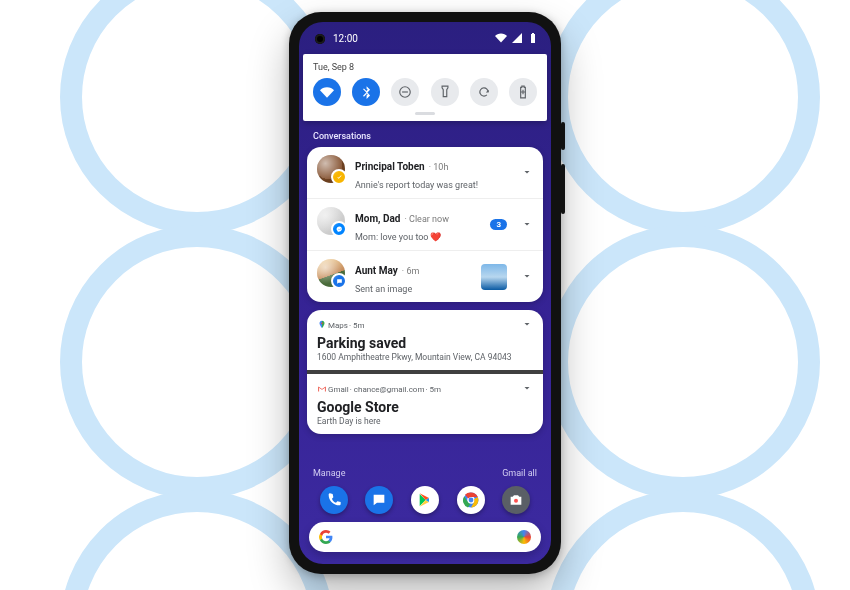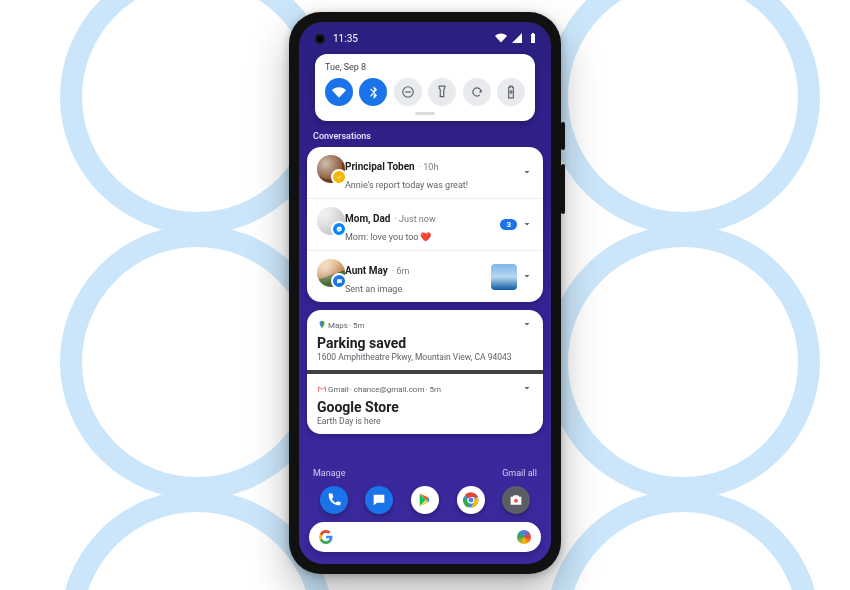--- a/index.html
+++ b/index.html
@@ -16,35 +16,35 @@
   .btn-side{position:absolute;right:-4px;width:4px;background:#111;border-radius:2px;}
   .btn1{top:110px;height:28px;}
   .btn2{top:152px;height:50px;}
   .screen{position:absolute;inset:10px;border-radius:24px;overflow:hidden;background:linear-gradient(180deg,#2b1f80 0%,#362395 55%,#3c2aa0 100%);}  
   .cam{position:absolute;left:16px;top:12px;width:10px;height:10px;border-radius:50%;background:#000;box-shadow:0 0 0 2px #1a1a1a inset;}
 
   .statusbar{display:flex;align-items:center;justify-content:space-between;color:#fff;font-size:10px;padding:10px 12px 6px 34px;}
   .status-icons{display:flex;gap:4px;align-items:center;}
   .status-icons svg{width:12px;height:12px;fill:#fff;}
 
-  .qs-card{margin:4px 16px 10px;background:#fff;border-radius:12px;padding:8px 10px 6px;box-shadow:0 2px 6px rgba(0,0,0,.25);}  
+  .qs-card{margin:4px 4px 10px;background:#fff;border-radius:2px;padding:8px 10px 6px;box-shadow:0 2px 6px rgba(0,0,0,.25);}  
   .qs-date{font-size:9px;color:#444;margin-bottom:6px;}
   .qs-row{display:flex;gap:6px;justify-content:space-between;}
   .qs{width:28px;height:28px;border-radius:50%;display:flex;align-items:center;justify-content:center;}
   .qs.on{background:#1a73e8;}
   .qs.off{background:#e8eaed;}
   .qs svg{width:14px;height:14px;}
   .qs.on svg{fill:#fff;}
   .qs.off svg{fill:#5f6368;}
   .qs-handle{width:20px;height:3px;background:#dadce0;border-radius:2px;margin:6px auto 0;}
 
   .section-label{color:#e9e6ff;font-size:9px;font-weight:500;margin:4px 14px 6px;}
 
   .card{margin:0 8px 8px;background:#fff;border-radius:14px;overflow:hidden;box-shadow:0 2px 6px rgba(0,0,0,.2);}  
-  .row{display:flex;align-items:flex-start;gap:0;padding:8px 10px;position:relative;}
+  .row{display:flex;align-items:flex-start;gap:10px;padding:8px 10px;position:relative;}
   .row+.row{border-top:1px solid #eee;}
   .avatar{width:28px;height:28px;border-radius:50%;flex:0 0 28px;position:relative;background:#ccc;overflow:visible;}
   .avatar::after{content:'';position:absolute;inset:0;border-radius:50%;background:radial-gradient(circle at 30% 30%, rgba(255,255,255,.6), transparent 60%);} 
   .app-badge{position:absolute;right:-2px;bottom:-2px;width:12px;height:12px;border-radius:50%;border:2px solid #fff;display:flex;align-items:center;justify-content:center;}
   .app-badge svg{width:7px;height:7px;fill:#fff;}
   .rtext{flex:1;min-width:0;}
   .rtitle{font-size:10px;font-weight:700;color:#202124;display:inline;}
   .rtime{font-size:9px;color:#7a7a7a;}
   .rsub{font-size:9px;color:#5f6368;margin-top:6px;white-space:nowrap;overflow:hidden;text-overflow:ellipsis;}
   .chev{margin-left:auto;align-self:center;}
@@ -86,21 +86,21 @@
   <div class="bgcircle c5"></div>
   <div class="bgcircle c6"></div>
 
   <div class="phone">
     <div class="btn-side btn1"></div>
     <div class="btn-side btn2"></div>
     <div class="screen">
       <div class="cam"></div>
 
       <div class="statusbar">
-        <span>11:35</span>
+        <span>12:00</span>
         <span class="status-icons">
           <svg viewBox="0 0 24 24">
               <path d="M12 3C7 3 2.7 5 0 8l12 13L24 8c-2.7-3-7-5-12-5z"></path>
             </svg>
           <svg viewBox="0 0 24 24">
               <path d="M2 22h20V2z"></path>
             </svg>
           <svg viewBox="0 0 24 24">
               <path d="M16 4h-2V2h-4v2H8v18h8z"></path>
             </svg>
@@ -169,21 +169,21 @@
         <div class="row">
           <div class="avatar av2">
             <div class="app-badge" style="background:#0084ff">
                 <svg viewBox="0 0 24 24">
                   <path d="M12 2C6 2 2 6 2 11c0 3 2 5 4 6v4l4-2c6 0 10-4 10-8S18 2 12 2zM7 13l3-4 3 2 4-4-3 6-3-2z"></path>
                 </svg>
               </div>
           </div>
           <div class="rtext">
             <span class="rtitle">Mom, Dad</span>
-            <span class="rtime"> · <span>Just now</span></span>
+            <span class="rtime"> · <span>Clear now</span></span>
             <div class="rsub">Mom: love you too ❤️</div>
           </div>
           <span class="pill">3</span>
           <span class="chev"><svg viewBox="0 0 24 24">
                 <path d="M7 10l5 5 5-5z"></path>
               </svg></span>
         </div>
         <div class="row">
           <div class="avatar av3">
             <div class="app-badge" style="background:#1a73e8">

